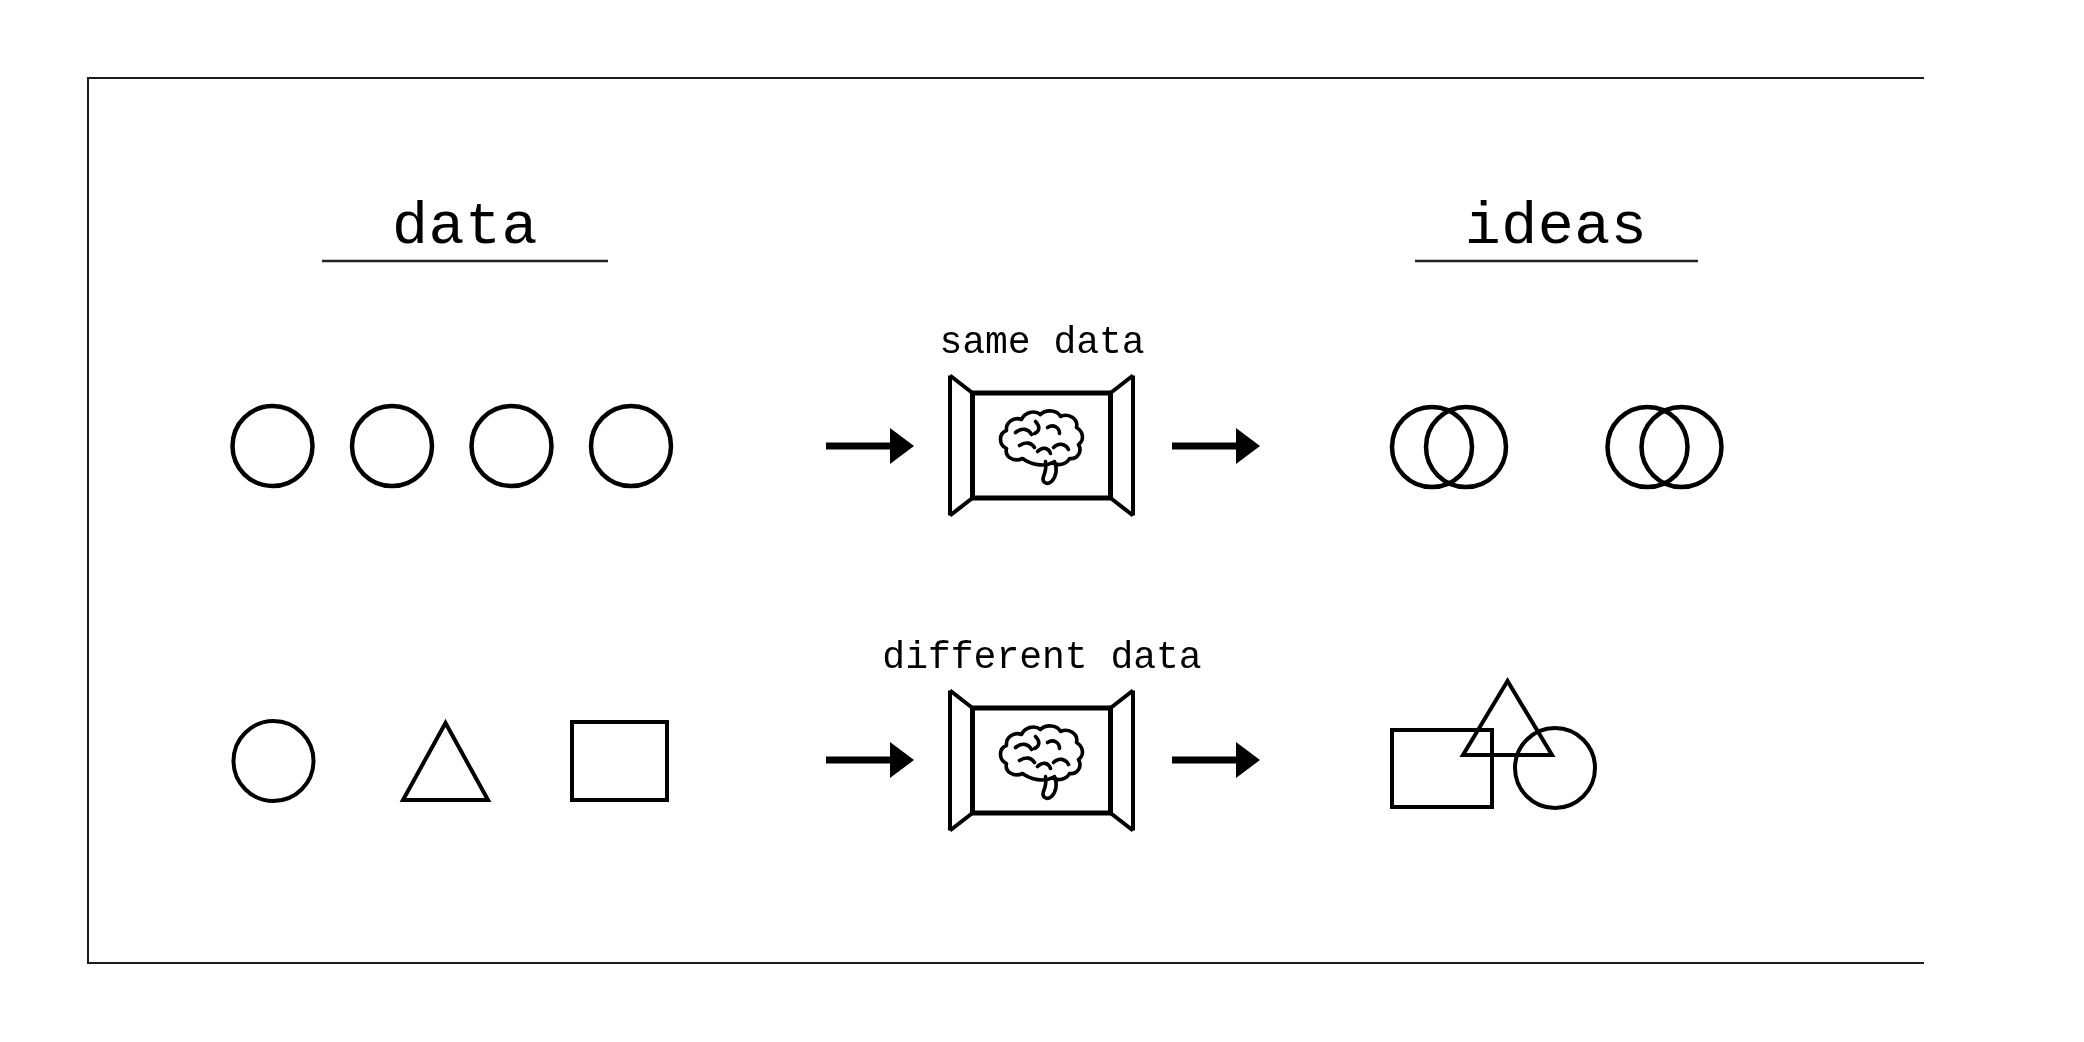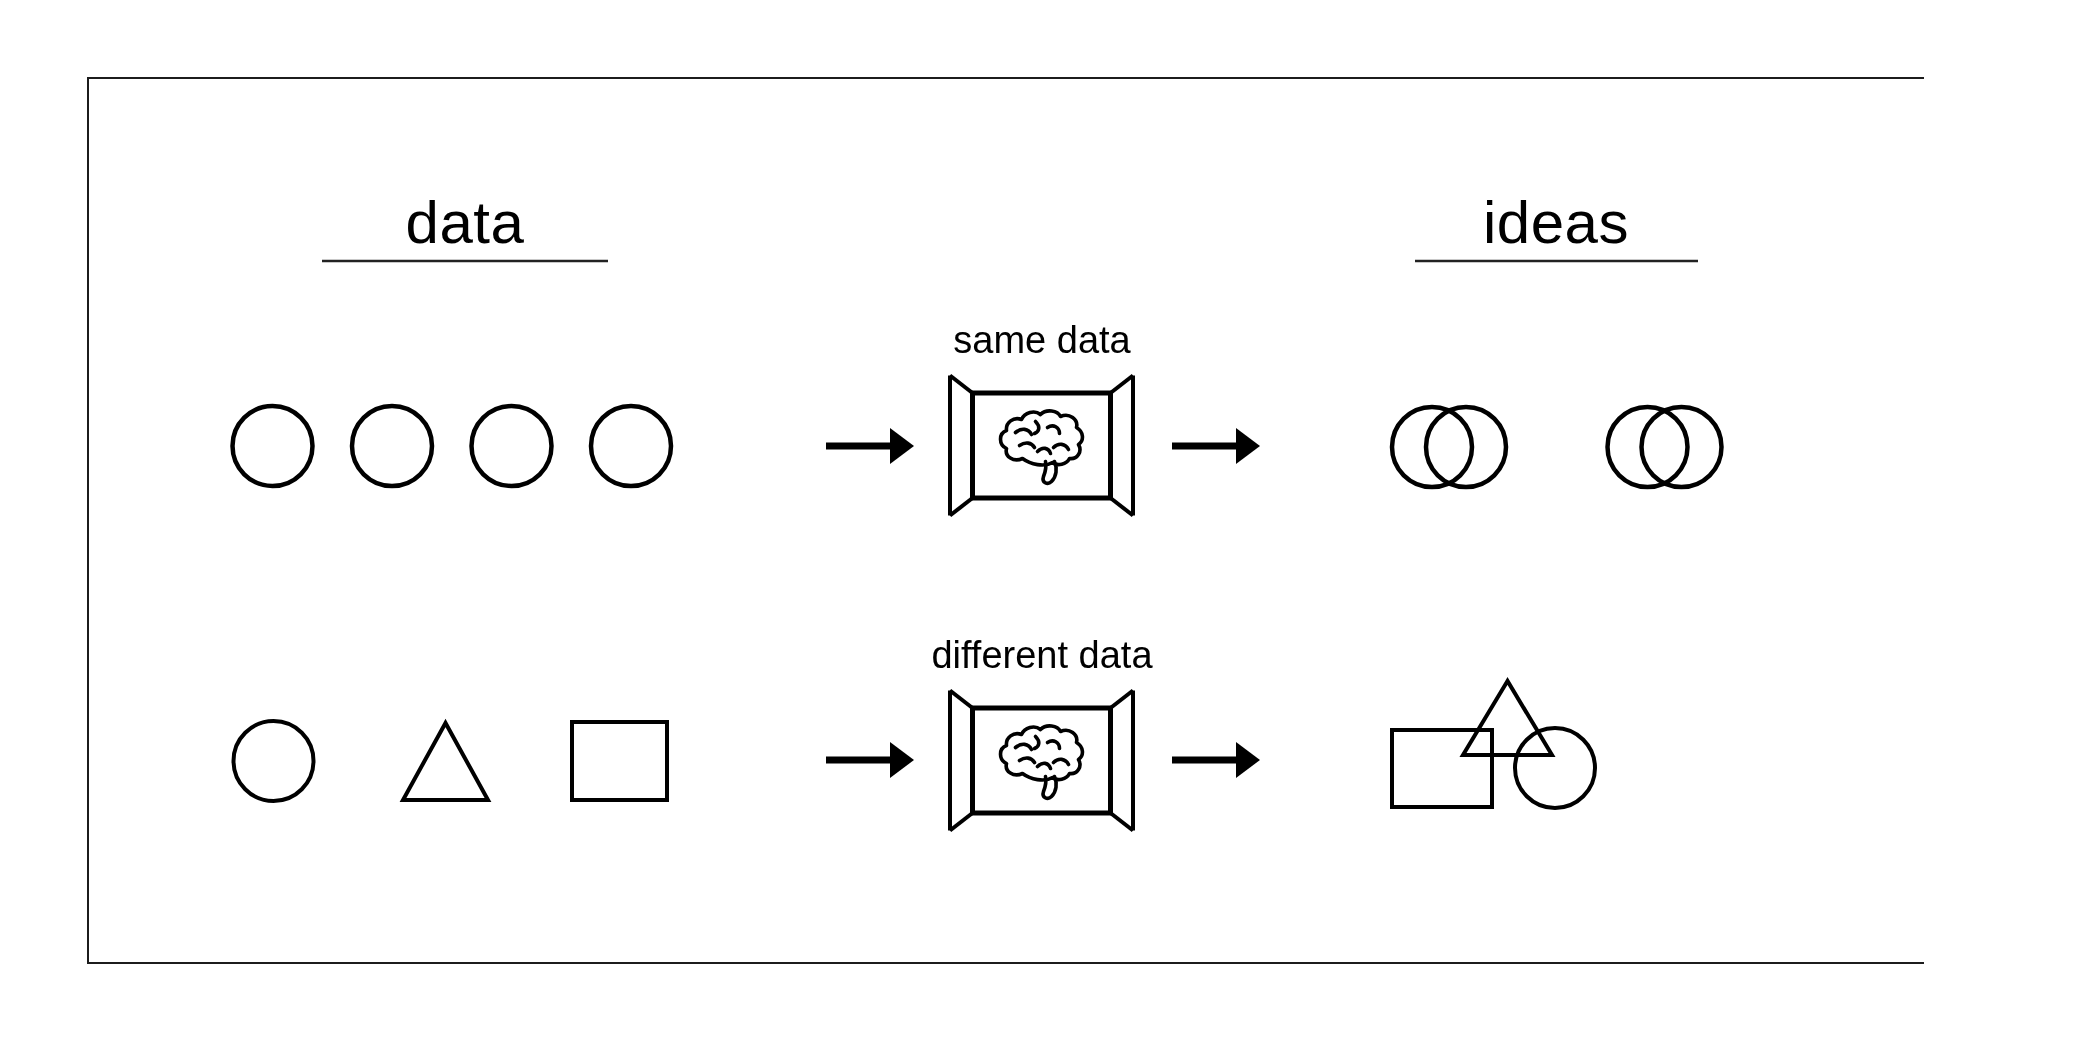--- a/index.html
+++ b/index.html
@@ -1,20 +1,20 @@
 <!DOCTYPE html>
 <html><head>
 <meta charset="utf-8">
 <style>
   html,body{margin:0;padding:0;background:#ffffff;}
   .canvas{
     position:relative;
     width:1924px;height:1042px;
     background:#ffffff;
-    font-family:Liberation Sans, sans-serif;
+    font-family:Liberation Mono, monospace;
     overflow:hidden;
   }
   .canvas > svg{position:absolute;left:0;top:0;}
 
   
   text{fill:#000000;}
   .title{font-size:60px;font-weight:300;letter-spacing:0.5px;}
   .row-label{font-size:38px;font-weight:300;}
   .border-rect{fill:none;stroke:#1c1c1c;stroke-width:2;}
   .underline{stroke:#222222;stroke-width:2.5;fill:none;}

